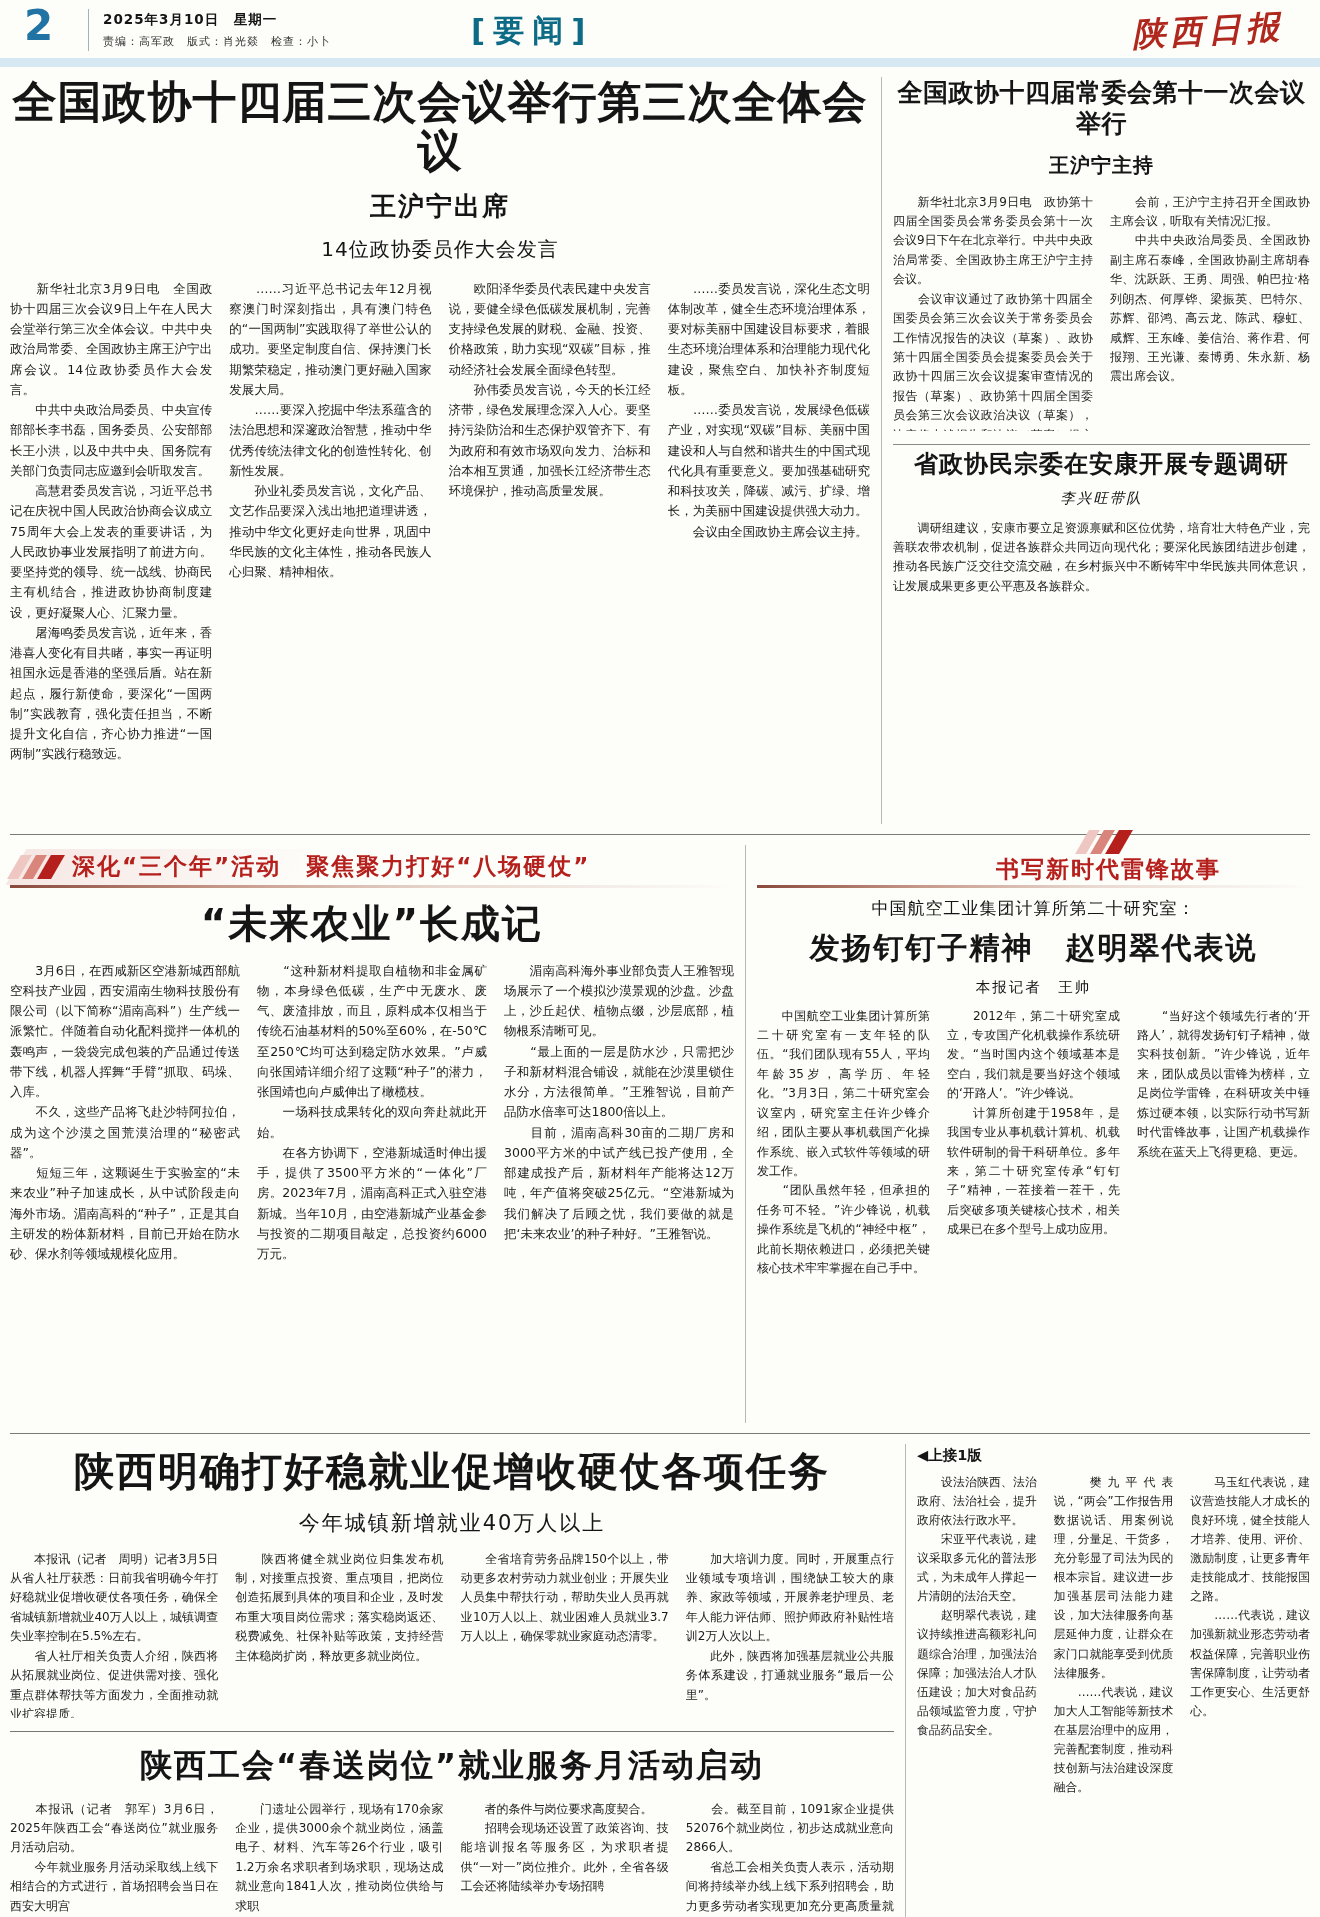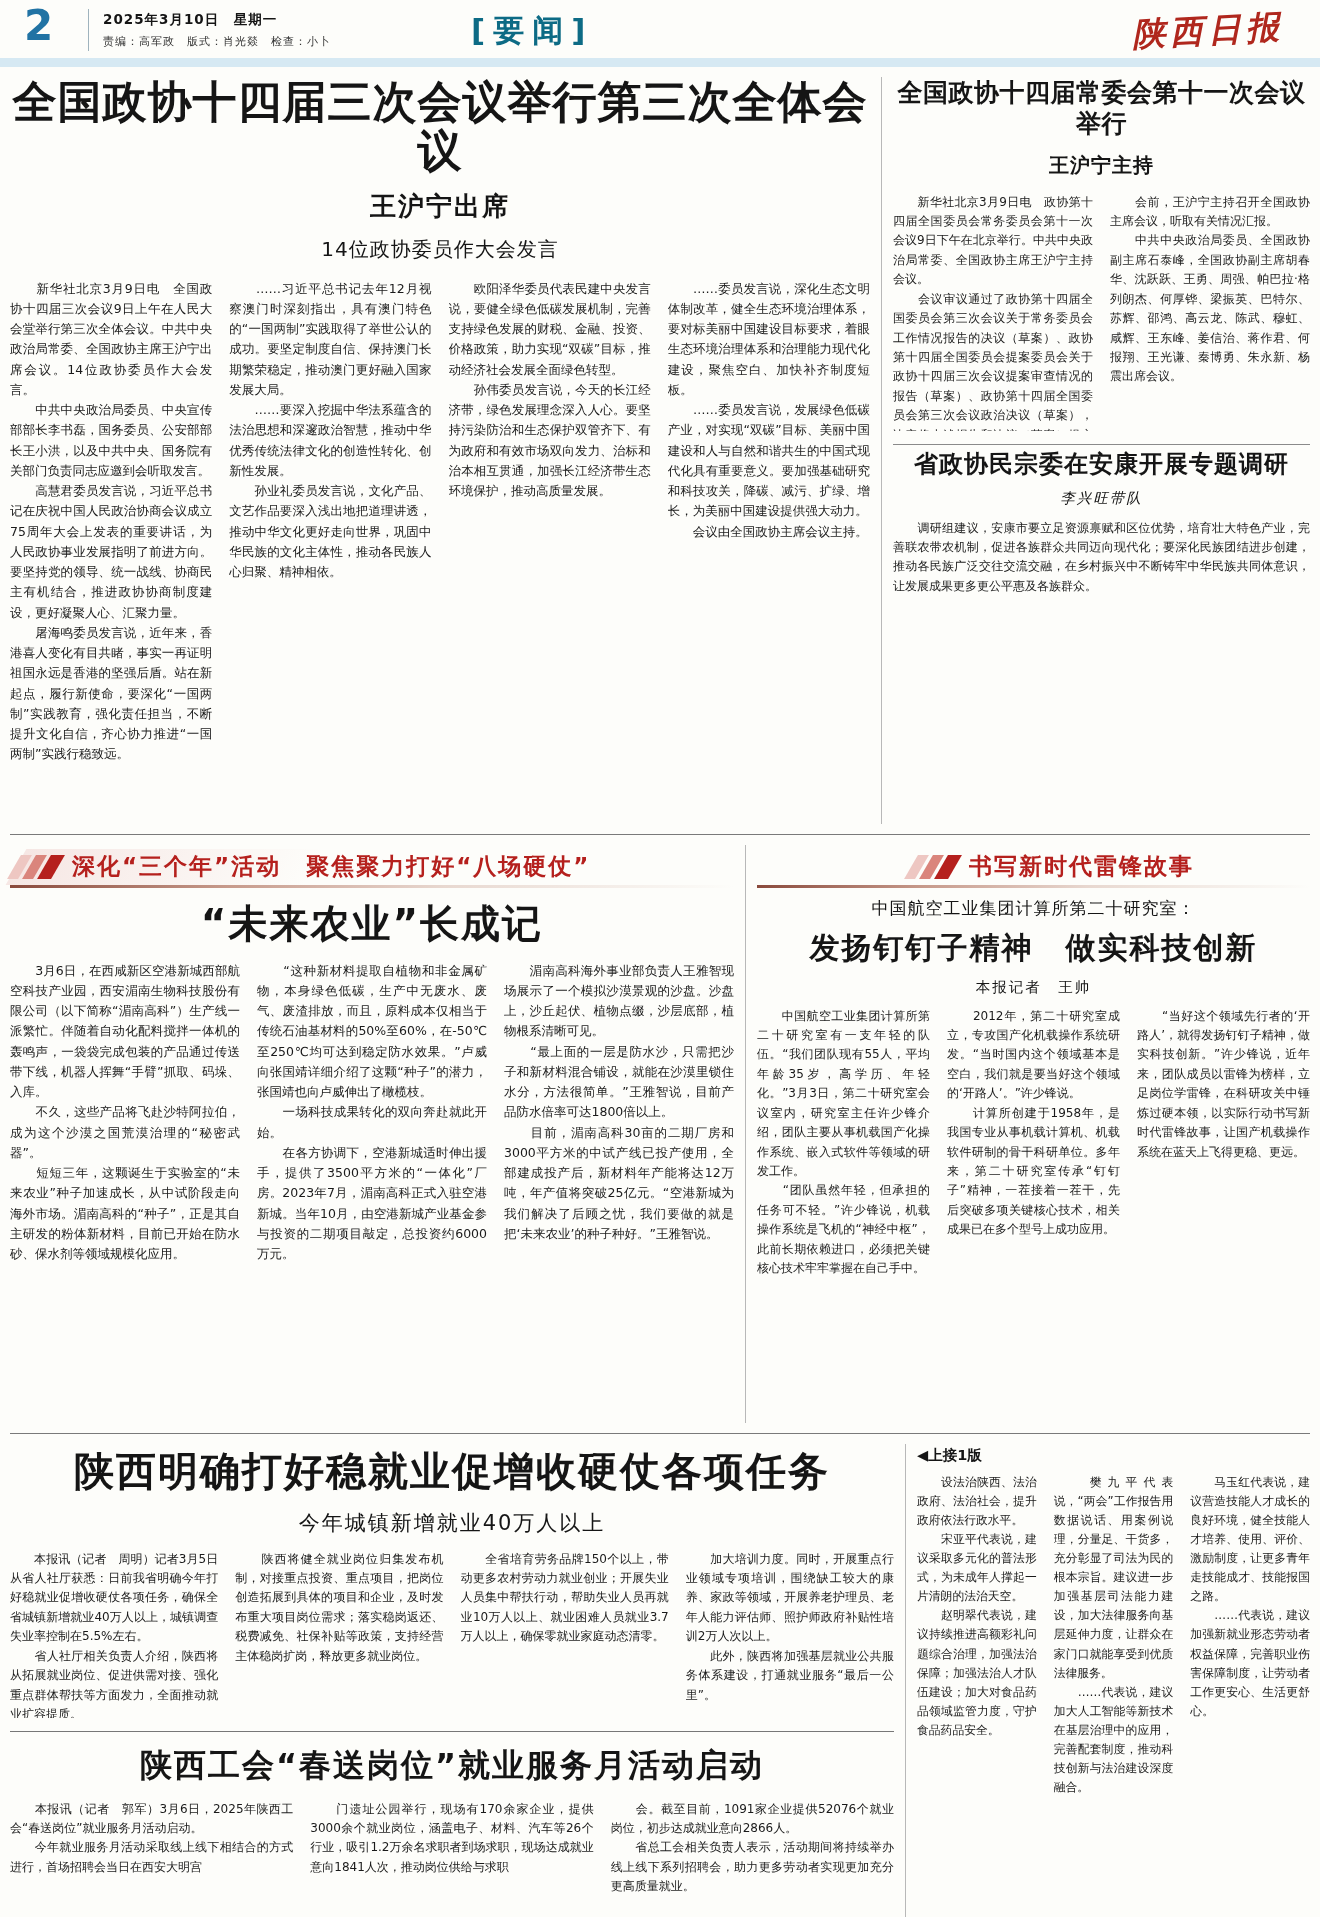--- a/index.html
+++ b/index.html
@@ -48,21 +48,21 @@
   .banner:after{content:"";position:absolute;left:0;right:0;bottom:-3px;height:3px;
      background:linear-gradient(90deg,#8a4a3c,#c79a8b 30%,#e8d8d0 60%,rgba(232,216,208,0));}
   .banner .bbg{position:absolute;left:6px;top:0;width:300px;height:100%;
      background:linear-gradient(90deg,#f6e7e4,rgba(253,250,249,0));transform:skewX(-30deg);}
   .stripes{display:flex;margin:0 10px 0 4px;position:relative;}
   .stripes i{display:block;width:11px;height:24px;transform:skewX(-30deg);margin-right:4px;}
   .stripes i:nth-child(1){background:#eec7c2;}
   .stripes i:nth-child(2){background:#da857c;}
   .stripes i:nth-child(3){background:#b5201d;width:14px;}
   .banner-text{position:relative;color:#b5201d;font-weight:900;font-size:23px;letter-spacing:2px;white-space:nowrap;}
-  .banner.center{justify-content:flex-start;padding-left:150px;}
+  .banner.center{justify-content:flex-end;padding-left:150px;flex-direction:column;}
 
   
   .sec-left-top{width:860px;flex:none;}
   .sec-right-top{flex:1;min-width:0;}
   .top-cols .col{height:545px;}
   .standing-cols{margin-top:14px;}
   .standing-cols .col{height:238px;font-size:12px;}
   .research{border-top:1px solid #8a8a8a;margin-top:13px;padding-top:3px;}
   .research-cols{margin-top:11px;}
   .research-cols .col{height:212px;font-size:12px;}
@@ -171,21 +171,21 @@
     <div class="sec-right-mid">
       <div class="banner center">
         <span class="stripes">
             <i></i>
             <i></i>
             <i></i>
           </span>
         <span class="banner-text">书写新时代雷锋故事</span>
       </div>
       <div class="kicker">中国航空工业集团计算所第二十研究室：</div>
-      <div class="hl-mid2">发扬钉钉子精神　做实科技创新</div>
+      <div class="hl-mid2">发扬钉钉子精神　赵明翠代表说</div>
       <div class="byline">本报记者　王帅</div>
       <div class="cols mid-cols-r" style="margin-top:10px;">
         <div class="col">　　中国航空工业集团计算所第二十研究室有一支年轻的队伍。“我们团队现有55人，平均年龄35岁，高学历、年轻化。”3月3日，第二十研究室会议室内，研究室主任许少锋介绍，团队主要从事机载国产化操作系统、嵌入式软件等领域的研发工作。
 　　“团队虽然年轻，但承担的任务可不轻。”许少锋说，机载操作系统是飞机的“神经中枢”，此前长期依赖进口，必须把关键核心技术牢牢掌握在自己手中。</div>
         <div class="col">　　2012年，第二十研究室成立，专攻国产化机载操作系统研发。“当时国内这个领域基本是空白，我们就是要当好这个领域的‘开路人’。”许少锋说。
 　　计算所创建于1958年，是我国专业从事机载计算机、机载软件研制的骨干科研单位。多年来，第二十研究室传承“钉钉子”精神，一茬接着一茬干，先后突破多项关键核心技术，相关成果已在多个型号上成功应用。</div>
         <div class="col">　　“当好这个领域先行者的‘开路人’，就得发扬钉钉子精神，做实科技创新。”许少锋说，近年来，团队成员以雷锋为榜样，立足岗位学雷锋，在科研攻关中锤炼过硬本领，以实际行动书写新时代雷锋故事，让国产机载操作系统在蓝天上飞得更稳、更远。</div>
       </div>
     </div>
   </div>
@@ -205,20 +205,22 @@
           <div class="col">　　加大培训力度。同时，开展重点行业领域专项培训，围绕缺工较大的康养、家政等领域，开展养老护理员、老年人能力评估师、照护师政府补贴性培训2万人次以上。
 　　此外，陕西将加强基层就业公共服务体系建设，打通就业服务“最后一公里”。</div>
         </div>
       </div>
       <div class="union">
         <div class="hl-b2">陕西工会“春送岗位”就业服务月活动启动</div>
         <div class="cols union-cols">
           <div class="col">　　本报讯（记者　郭军）3月6日，2025年陕西工会“春送岗位”就业服务月活动启动。
 　　今年就业服务月活动采取线上线下相结合的方式进行，首场招聘会当日在西安大明宫</div>
           <div class="col">　　门遗址公园举行，现场有170余家企业，提供3000余个就业岗位，涵盖电子、材料、汽车等26个行业，吸引1.2万余名求职者到场求职，现场达成就业意向1841人次，推动岗位供给与求职</div>
+          <div class="col">　　者的条件与岗位要求高度契合。
+　　招聘会现场还设置了政策咨询、技能培训报名等服务区，为求职者提供“一对一”岗位推介。此外，全省各级工会还将陆续举办专场招聘</div>
           <div class="col">　　会。截至目前，1091家企业提供52076个就业岗位，初步达成就业意向2866人。
 　　省总工会相关负责人表示，活动期间将持续举办线上线下系列招聘会，助力更多劳动者实现更加充分更高质量就业。</div>
         </div>
       </div>
     </div>
     <div class="vrule"></div>
     <div class="sec-right-bot">
       <div class="cont-marker">◀上接1版</div>
       <div class="cols cont-cols">
         <div class="col">　　设法治陕西、法治政府、法治社会，提升政府依法行政水平。

